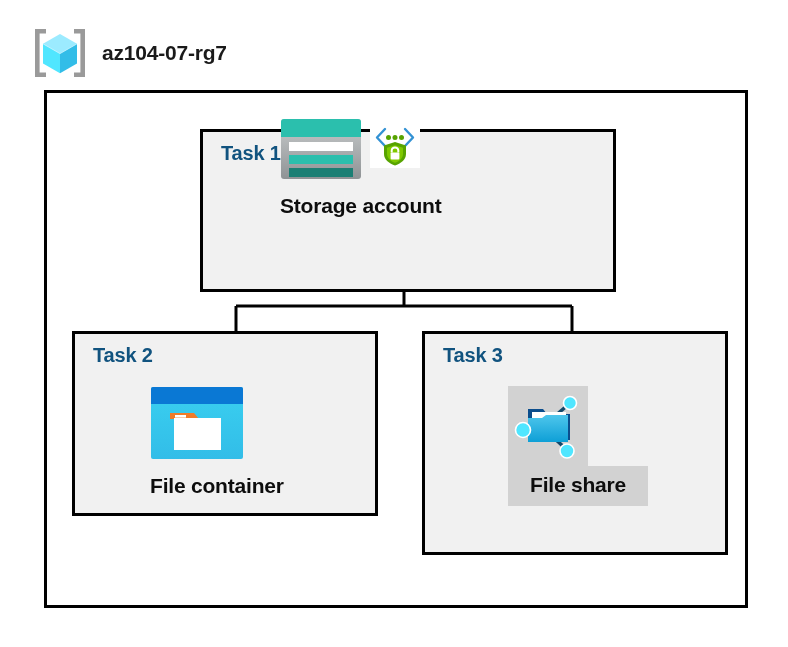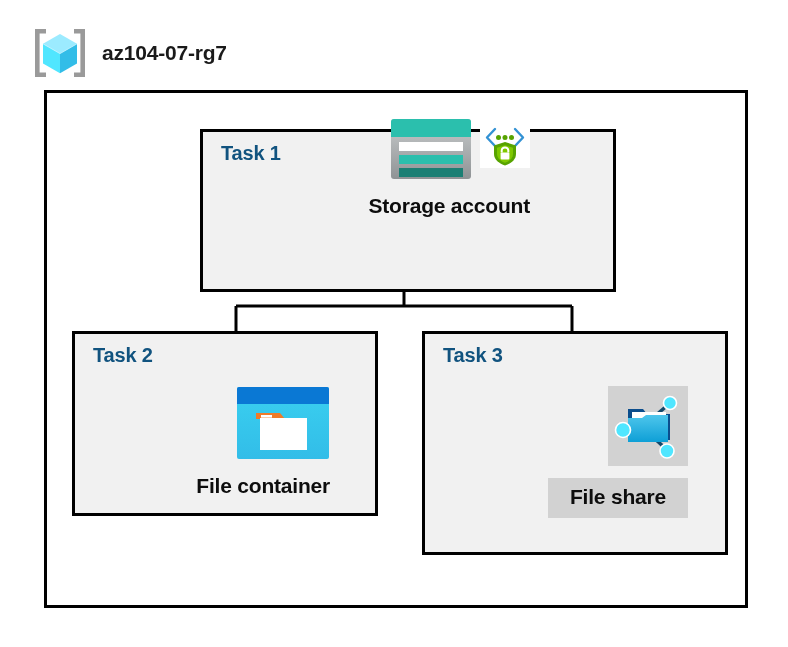--- a/index.html
+++ b/index.html
@@ -78,21 +78,21 @@
     color: #11537f;
     letter-spacing: -0.2px;
     white-space: nowrap;
   }
 
   
   .node {
     position: absolute;
     display: flex;
     flex-direction: column;
-    align-items: flex-end;
+    align-items: flex-start;
   }
   .node-caption {
     font-size: 21px;
     font-weight: bold;
     color: #0d0d0d;
     white-space: nowrap;
     letter-spacing: -0.2px;
   }
 
   
@@ -127,21 +127,21 @@
     width: 80px;
     height: 80px;
     background: #d2d2d2;
     display: flex;
     align-items: center;
     justify-content: center;
   }
   #node-file-share .node-caption {
     background: #d2d2d2;
     padding: 7px 22px 9px 22px;
-    margin-top: 12px;
+    margin-top: 0;
   }
 
   
   #connectors {
     position: absolute;
     left: 0; top: 0;
     width: 788px;
     height: 647px;
     pointer-events: none;
   }

